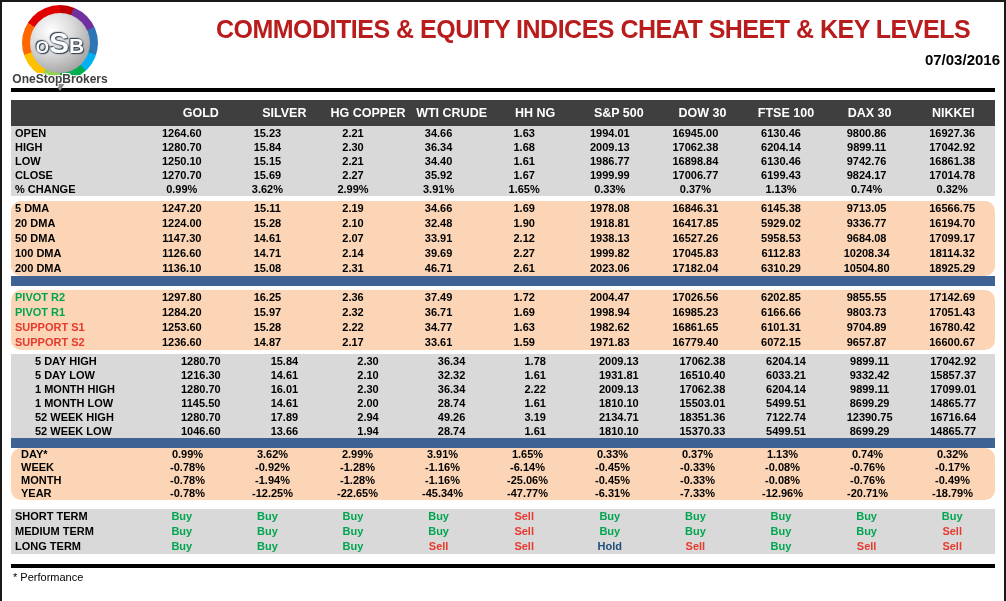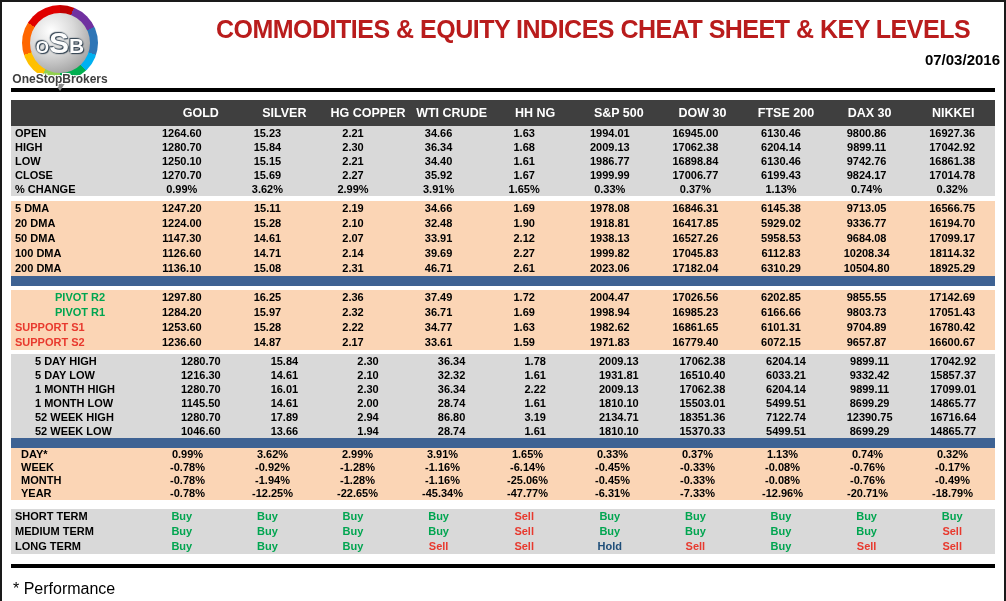--- a/index.html
+++ b/index.html
@@ -35,35 +35,35 @@
   .rule { height:4px; background:#000; margin:0 9px; }
 
   
   .table { margin:8px 9px 0 9px; }
   .row, .thead-row { display:grid; grid-template-columns:128px repeat(10, 1fr); align-items:center; }
   .thead-row { background:#3f3f3f; height:26px;padding-left:20px; }
   .hcell { color:#fff; font-size:12.5px; font-weight:bold; text-align:center; }
   .cell { font-size:11px; font-weight:bold; color:#000; text-align:center; line-height:1; }
   .label { text-align:left; padding-left:4px; }
   .bg-gray { background:#d9d9d9; }
-  .bg-peach { background:#fbd5b5; }
+  .bg-peach { background:#fbd5b5;border-radius:10px; }
   .sec-daily-quotes .row { height:14px; }
   .sec-moving-averages .row { height:15px; }
   .sec-pivots .row { height:15px; }
   .sec-ranges .row { height:14px;margin-left:20px; }
   .sec-performance .row { height:13px;padding-left:6px; }
   .sec-signals .row { height:15px; }
   .gap { height:5px; } .gap-sm { height:4px; } .gap-lg { height:9px; }
   .bar-blue { height:10px; background:#3e6293; }
-  .lbl-green { color:#00a550;margin-left:40px; } .lbl-navy { color:#1f3a6e; } .lbl-red { color:#e8392e; }
+  .lbl-green { color:#00a550; } .lbl-navy { color:#1f3a6e; } .lbl-red { color:#e8392e; }
   .sig-buy { color:#00a550; } .sig-sell { color:#e8392e; } .sig-hold { color:#1f4e79; }
 
   
   .footer-rule { height:4px; background:#000; margin:10px 9px 0 9px; }
-  .footnote { font-size:16px; color:#000; padding:12px 0 0 11px; }
+  .footnote { font-size:11px; color:#000; padding:3px 0 0 11px; }
 </style>
 </head>
 <body>
 
 <div class="page">
 
   <div class="header">
     <div class="logo">
       <div class="pin">
         <div class="pin-tip"></div>
@@ -86,21 +86,21 @@
   <div class="table">
     <div class="thead-row">
         <div class="hcell label"></div>
         <div class="hcell">GOLD</div>
         <div class="hcell">SILVER</div>
         <div class="hcell">HG COPPER</div>
         <div class="hcell">WTI CRUDE</div>
         <div class="hcell">HH NG</div>
         <div class="hcell">S&amp;P 500</div>
         <div class="hcell">DOW 30</div>
-        <div class="hcell">FTSE 200</div>
+        <div class="hcell">FTSE 100</div>
         <div class="hcell">DAX 30</div>
         <div class="hcell">NIKKEI</div>
       </div>
     <div>
         <div class="section bg-gray sec-daily-quotes">
           <div class="row">
             <div class="cell label">OPEN</div>
             <div class="cell">1264.60</div>
             <div class="cell">15.23</div>
             <div class="cell">2.21</div>
@@ -341,21 +341,21 @@
             <div class="cell">15503.01</div>
             <div class="cell">5499.51</div>
             <div class="cell">8699.29</div>
             <div class="cell">14865.77</div>
           </div>
           <div class="row">
             <div class="cell label">52 WEEK HIGH</div>
             <div class="cell">1280.70</div>
             <div class="cell">17.89</div>
             <div class="cell">2.94</div>
-            <div class="cell">86.80</div>
+            <div class="cell">49.26</div>
             <div class="cell">3.19</div>
             <div class="cell">2134.71</div>
             <div class="cell">18351.36</div>
             <div class="cell">7122.74</div>
             <div class="cell">12390.75</div>
             <div class="cell">16716.64</div>
           </div>
           <div class="row">
             <div class="cell label">52 WEEK LOW</div>
             <div class="cell">1046.60</div>

